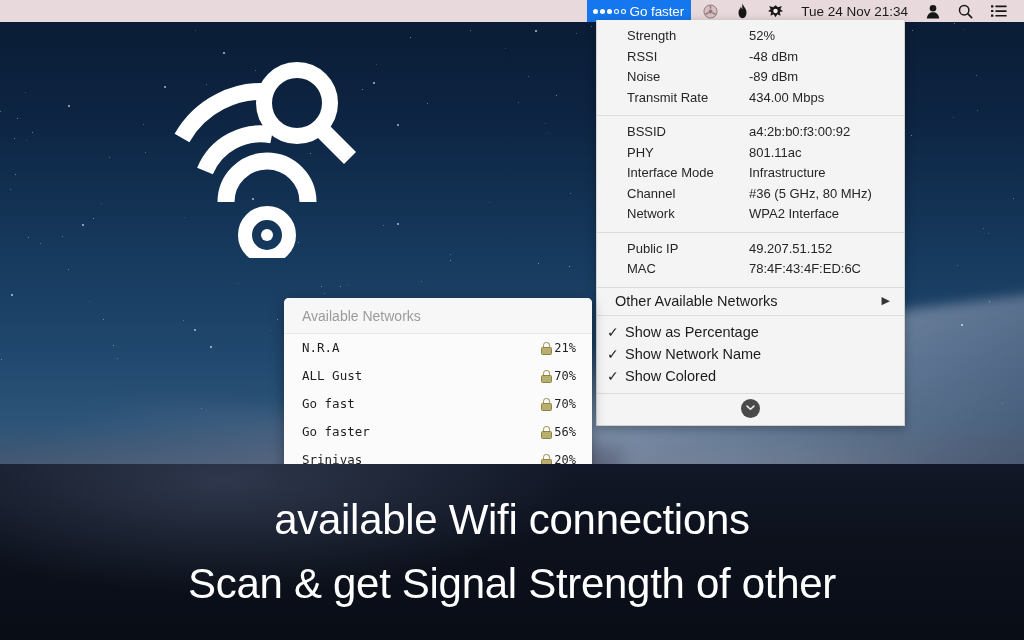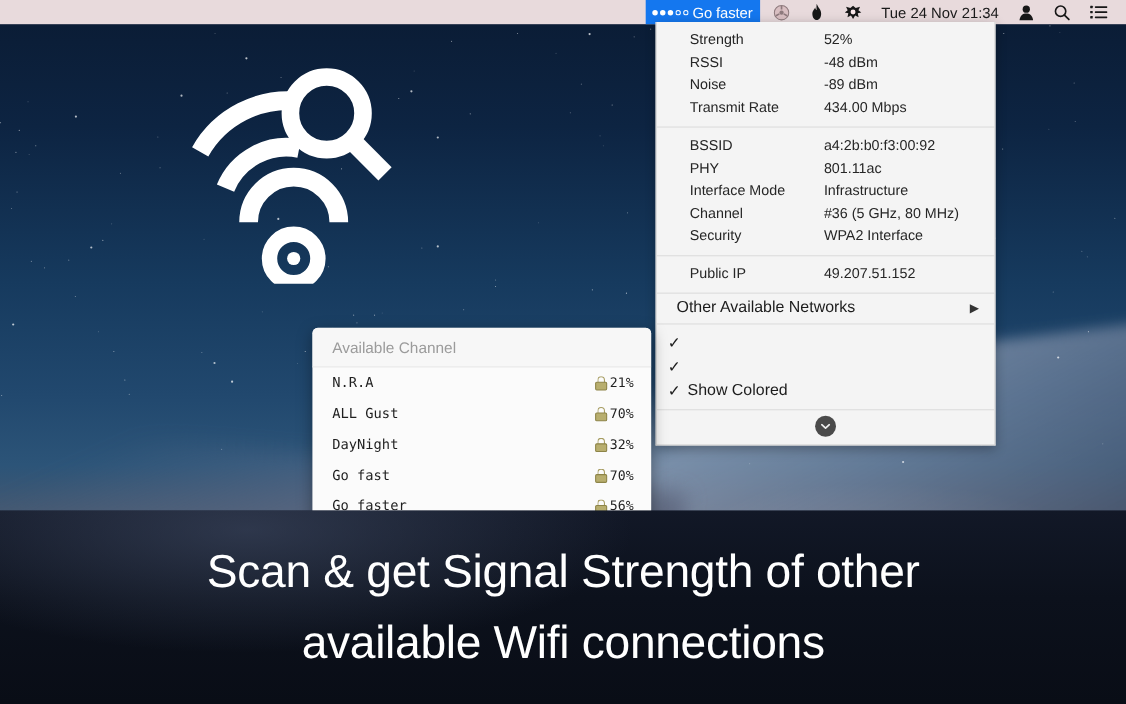--- a/index.html
+++ b/index.html
@@ -478,69 +478,75 @@
       </div>
       <div class="row">
         <span class="k">Interface Mode</span>
         <span class="v">Infrastructure</span>
       </div>
       <div class="row">
         <span class="k">Channel</span>
         <span class="v">#36 (5 GHz, 80 MHz)</span>
       </div>
       <div class="row">
-        <span class="k">Security</span>
+        <span class="k">Network</span>
         <span class="v">WPA2 Interface</span>
       </div>
     </div>
 
     <div class="dd-sep"></div>
 
     <div class="dd-section">
       <div class="row">
         <span class="k">Public IP</span>
         <span class="v">49.207.51.152</span>
+      </div>
+      <div class="row">
+        <span class="k">MAC</span>
+        <span class="v">78:4F:43:4F:ED:6C</span>
       </div>
     </div>
 
     <div class="dd-sep"></div>
 
     <div class="dd-item">
       <span>Other Available Networks</span>
       <span class="caret-r">▶</span>
     </div>
 
     <div class="dd-sep"></div>
 
     <div class="dd-section" style="padding:5px 0 6px 0;">
       <div class="check-row">
         <span class="ck">✓</span>
+        <span>Show as Percentage</span>
       </div>
       <div class="check-row">
         <span class="ck">✓</span>
+        <span>Show Network Name</span>
       </div>
       <div class="check-row">
         <span class="ck">✓</span>
         <span>Show Colored</span>
       </div>
     </div>
 
     <div class="dd-sep"></div>
 
     <div class="dd-footer">
       <span class="circ-btn">
         <svg width="9" height="6" viewBox="0 0 10 7">
           <path d="M1 1.3 L5 5 L9 1.3" fill="none" stroke="#f0f0f0" stroke-width="1.8" stroke-linecap="round" stroke-linejoin="round"></path>
         </svg>
       </span>
     </div>
   </div>
 
   <div id="networks">
-    <div class="hdr">Available Channel</div>
+    <div class="hdr">Available Networks</div>
 
     <div class="net-row">
       <span>N.R.A</span>
       <span class="net-right">
         <span class="lock">
             <span class="shackle"></span>
             <span class="body"></span>
           </span>
         <span class="pct">21%</span>
       </span>
@@ -550,30 +556,20 @@
       <span>ALL Gust</span>
       <span class="net-right">
         <span class="lock">
             <span class="shackle"></span>
             <span class="body"></span>
           </span>
         <span class="pct">70%</span>
       </span>
     </div>
 
-    <div class="net-row">
-      <span>DayNight</span>
-      <span class="net-right">
-        <span class="lock">
-            <span class="shackle"></span>
-            <span class="body"></span>
-          </span>
-        <span class="pct">32%</span>
-      </span>
-    </div>
 
     <div class="net-row">
       <span>Go fast</span>
       <span class="net-right">
         <span class="lock">
             <span class="shackle"></span>
             <span class="body"></span>
           </span>
         <span class="pct">70%</span>
       </span>
@@ -597,18 +593,18 @@
             <span class="shackle"></span>
             <span class="body"></span>
           </span>
         <span class="pct">20%</span>
       </span>
     </div>
   </div>
 
   <div id="caption-band">
     <div id="caption">
+      <div>available Wifi connections</div>
       <div>Scan &amp; get Signal Strength of other</div>
-      <div>available Wifi connections</div>
     </div>
   </div>
 
 </div>
 
 </body></html>

